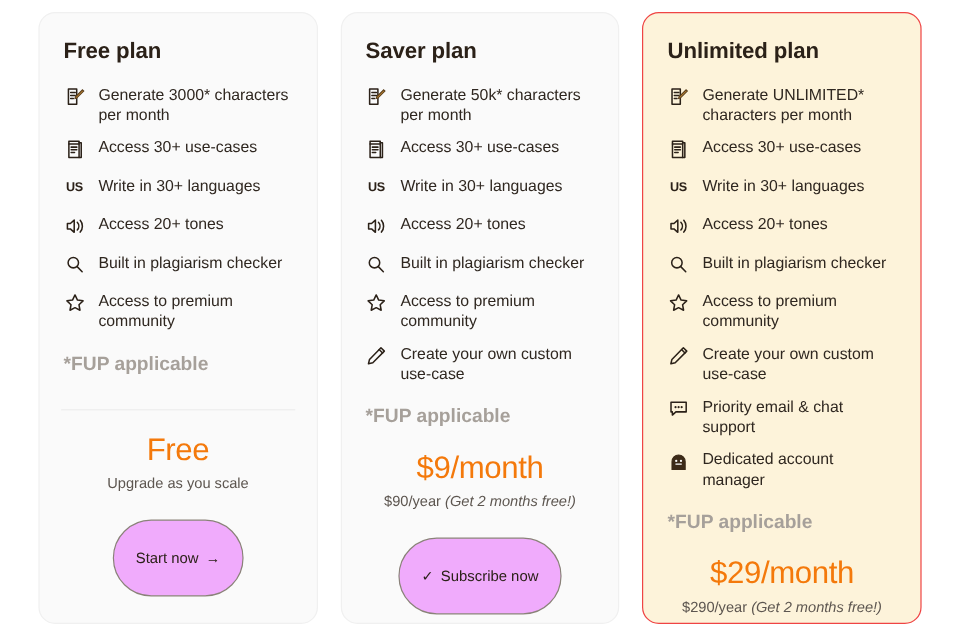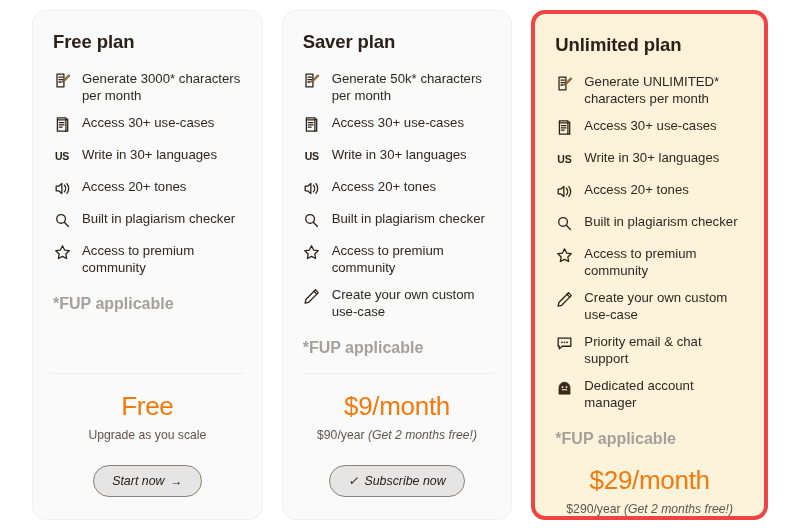--- a/index.html
+++ b/index.html
@@ -32,21 +32,21 @@
     flex-direction: column;
     position: relative;
     height: 510px;
   }
   .plan-card.plain {
     background: #fafafa;
     border: 1px solid #f0f0f0;
   }
   .plan-card.highlight {
     background: #fdf3da;
-    border: 4px solid #ef4444;
+    border: 1px solid #ef4444;
   }
 
   .plan-title {
     font-size: 18.5px;
     font-weight: 700;
     color: #2b2118;
     letter-spacing: -0.1px;
     margin: 2px 0 12px 4px;
   }
 
@@ -135,26 +135,25 @@
     align-items: center;
     justify-content: center;
     gap: 6px;
     font-size: 12.4px;
     border-radius: 999px;
     cursor: pointer;
     box-sizing: border-box;
     white-space: nowrap;
   }
   .cta.outline {
-    background: #e5e5e5;
+    background: #f0abfc;
     border: 1px solid #8a8279;
     color: #2b2118;
-    padding: 8px 18px;
+    padding: 24px 18px;
     font-weight: 400;
-    font-style: italic;
   }
   .cta .glyph { font-size: 12px; line-height: 1; }
 </style>
 </head>
 <body>
 
 <div class="pricing-wrap">
     <div class="plan-card plain">
       <div class="plan-title">Free plan</div>
       <ul class="feature-list">

